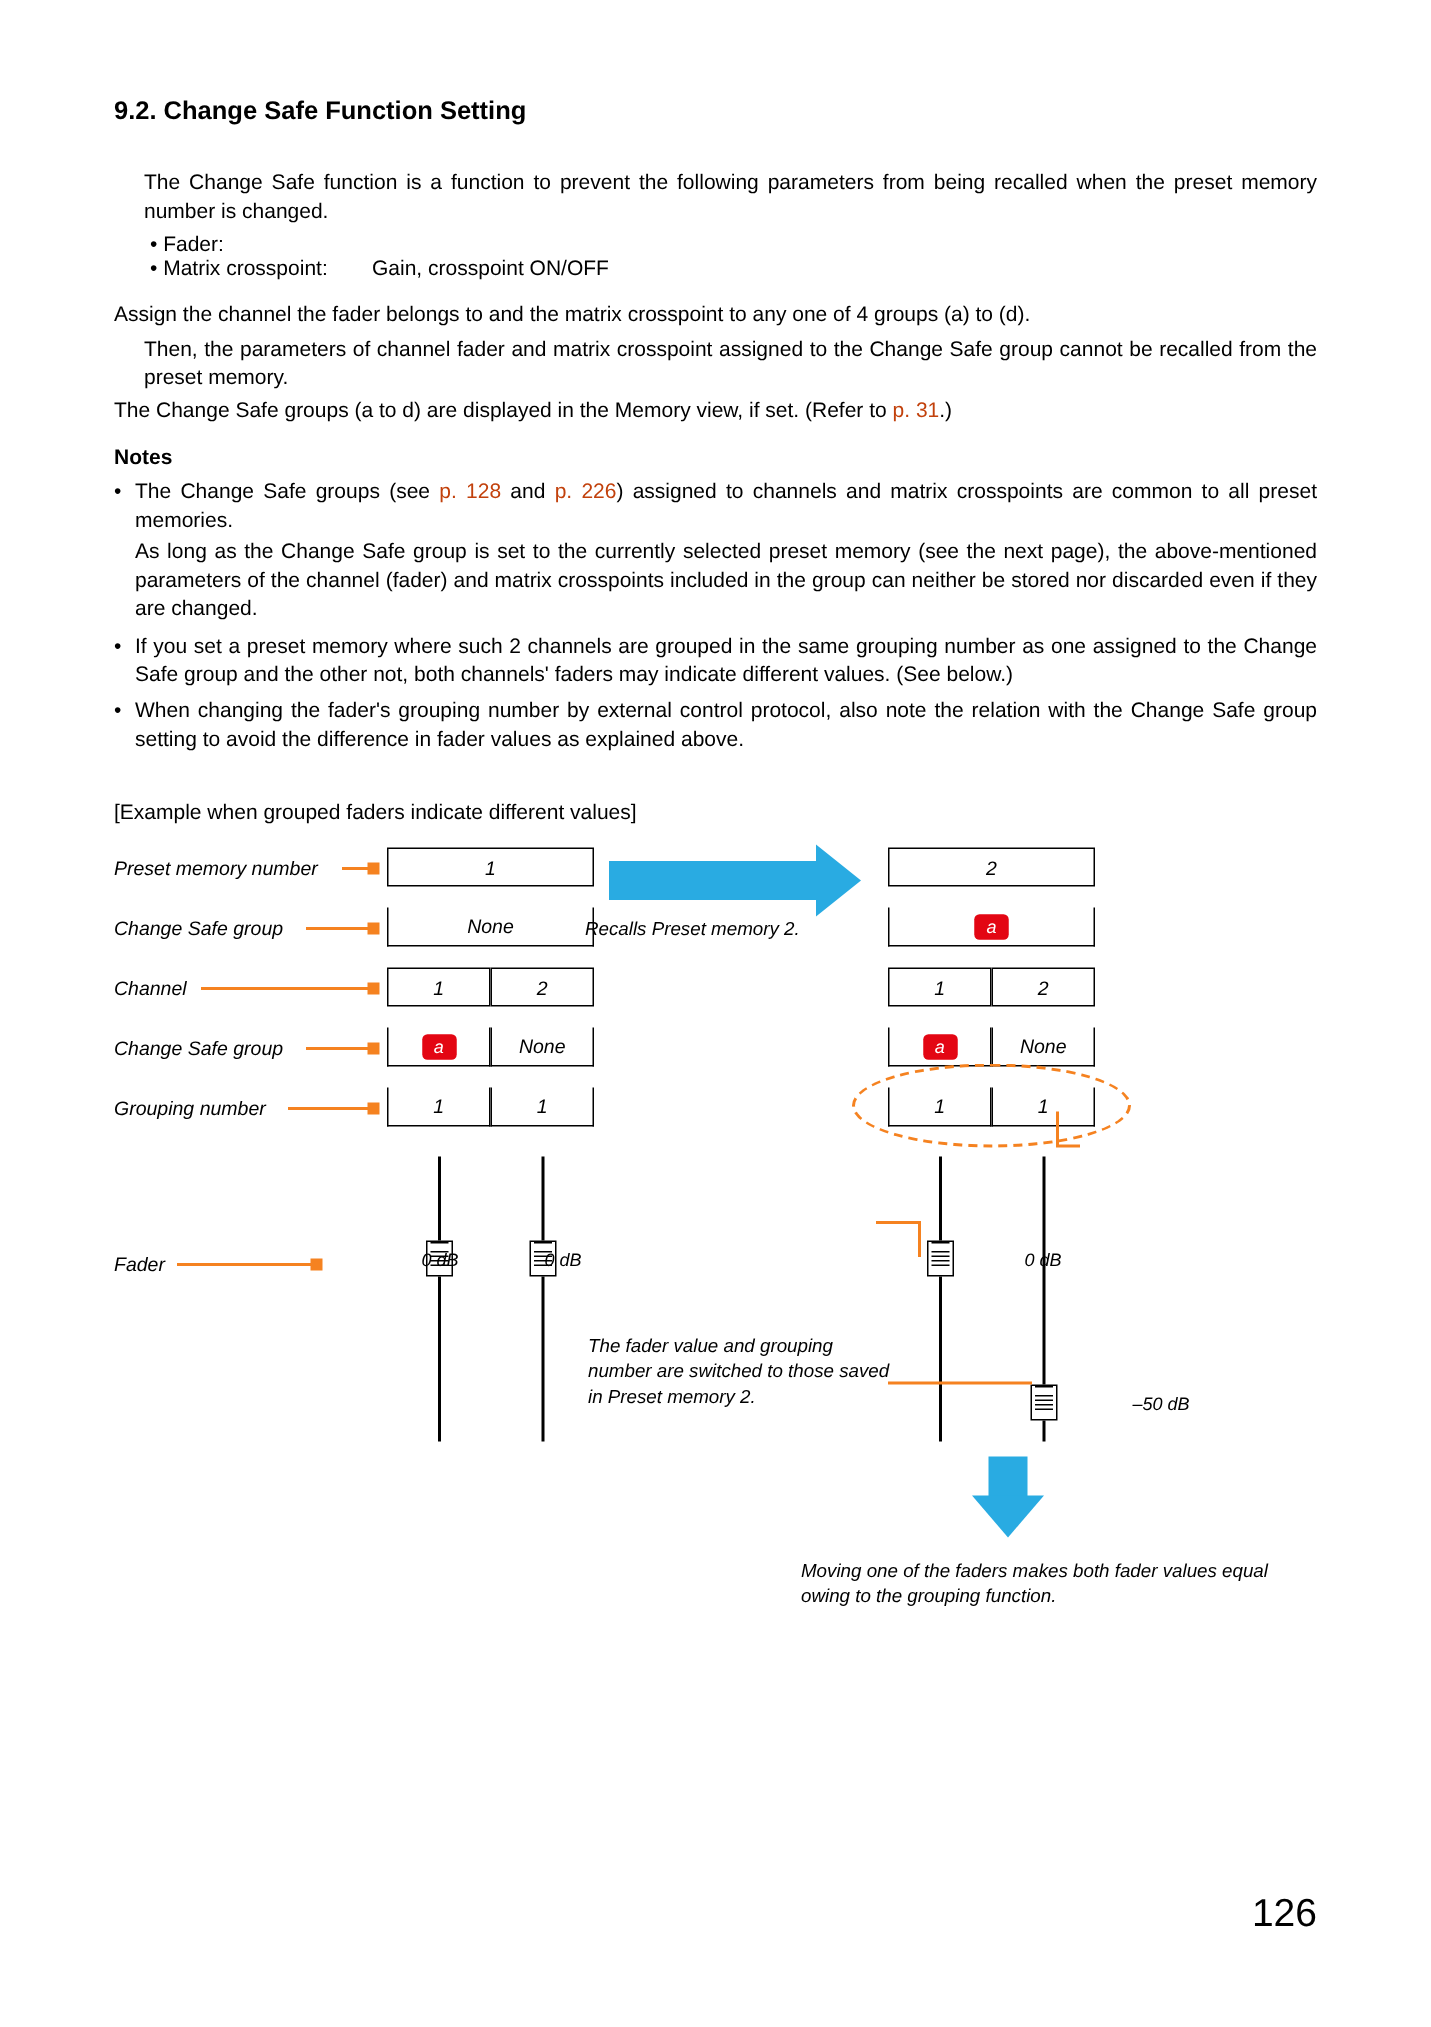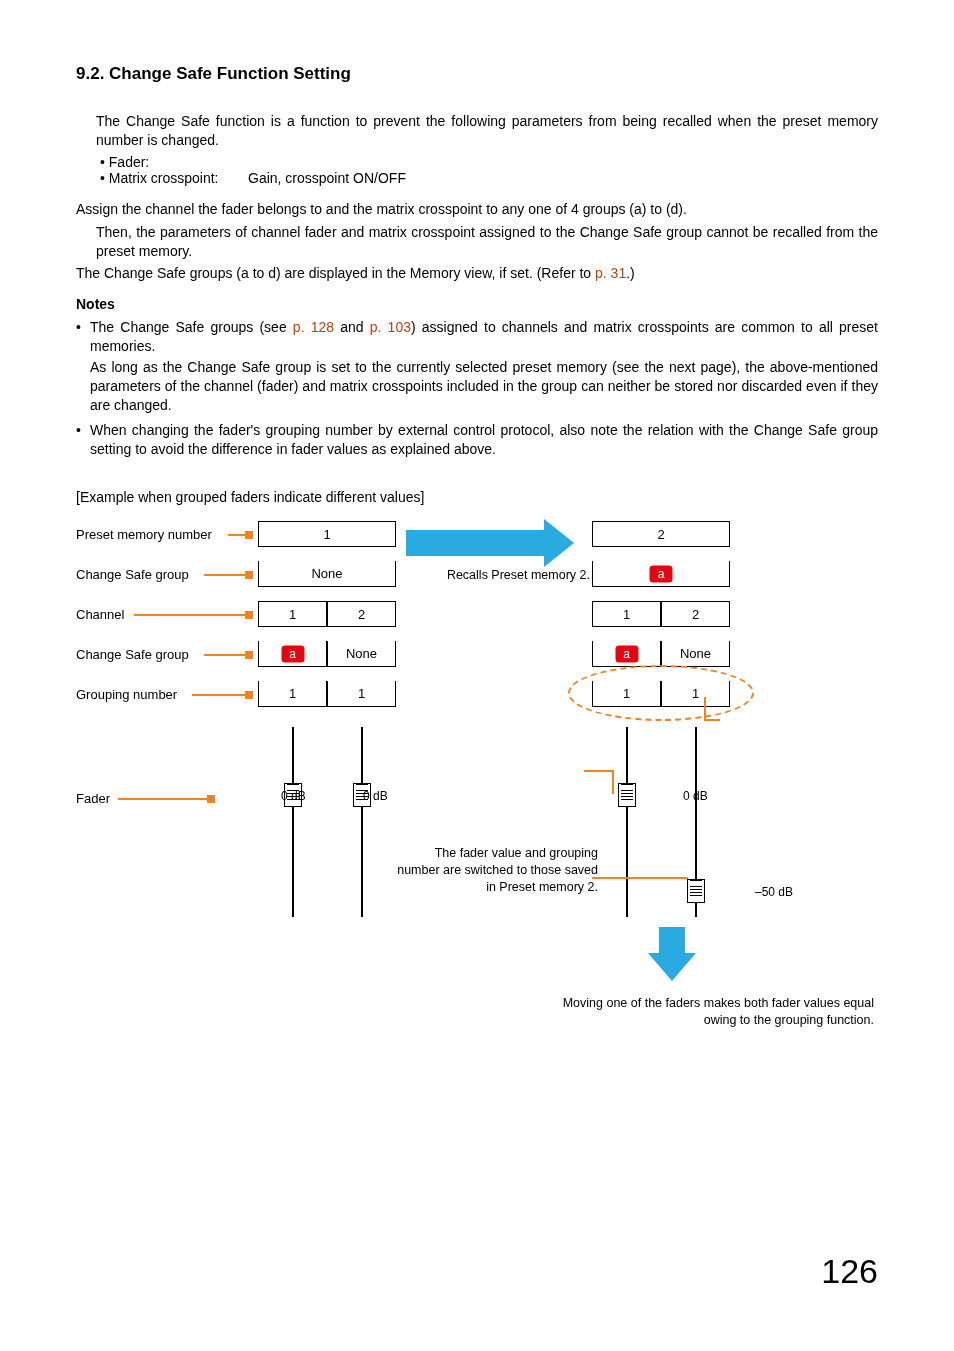--- a/index.html
+++ b/index.html
@@ -19,41 +19,41 @@
   .justify { text-align: justify; margin-left: 20px; }
   .def-row { padding-left: 24px; display: flex; }
   .def-row .k { width: 148px; flex: 0 0 148px; }
   .link { color: #c2410c; }
   .notes-head { font-weight: bold; margin-top: 12px; }
   ul.notes { list-style: none; padding: 0; margin: 0; }
   ul.notes > li { position: relative; padding-left: 14px; text-align: justify; margin-bottom: 6px; line-height: 1.35; }
   ul.notes > li::before { content: "•"; position: absolute; left: 0; }
   .example-cap { margin-top: 30px; margin-bottom: 20px; }
 
-  .diagram { position: relative; height: 510px; }
+  .diagram { position: relative; height: 510px; font-style: italic; }
   .row-label { position: absolute; left: 0; font-size: 13px; }
   .leader { position: absolute; height: 2px; background: #f58220; }
   .leader::after { content: ""; position: absolute; right: -1px; top: -3px; width: 8px; height: 8px; background: #f58220; }
   .box { position: absolute; border: 1px solid #000; font-size: 13px; text-align: center; display: flex; align-items: center; justify-content: center; background: #fff; }
   .redbadge { position: absolute; background: #e30613; color: #fff; font-size: 12px; display: flex; align-items: center; justify-content: center; border-radius: 3px; box-shadow: 0 0 0 0.5px #e30613; }
   .arrow-right { position: absolute; }
   .arrow-right .shaft { background: #29abe2; height: 26px; }
   .arrow-right .head { width: 0; height: 0; border-top: 24px solid transparent; border-bottom: 24px solid transparent; border-left: 30px solid #29abe2; position: absolute; }
   .arrow-down { position: absolute; }
   .arrow-down .shaft { background: #29abe2; width: 26px; }
   .arrow-down .head { width: 0; height: 0; border-left: 24px solid transparent; border-right: 24px solid transparent; border-top: 28px solid #29abe2; position: absolute; }
   .fader-track { position: absolute; width: 2px; background: #000; }
   .fader-knob { position: absolute; width: 18px; height: 24px; border: 1px solid #000; background: #fff; left: -8px; }
   .fader-knob::before,
   .fader-knob::after { content: ""; position: absolute; left: 2px; right: 2px; height: 1px; background: #000; }
   .fader-knob::before { top: 6px; box-shadow: 0 3px 0 #000, 0 6px 0 #000, 0 9px 0 #000; }
   .fader-val { position: absolute; font-size: 12px; margin-left: 47px; }
-  .annot { position: absolute; font-size: 12.5px; line-height: 1.35; text-align: right; }
+  .annot { position: absolute; font-size: 12.5px; line-height: 1.35; }
   .dashed-ellipse { position: absolute; border: 2px dashed #f58220; border-radius: 50%; }
-  .page-num { position: absolute; right: 76px; bottom: 60px; font-size: 34px; }
+  .page-num { position: absolute; right: 76px; bottom: 60px; font-size: 26px; }
   .conn { position: absolute; background: #f58220; }
 </style>
 </head>
 <body>
 
 <h2>9.2. Change Safe Function Setting</h2>
 
 <p class="justify">The Change Safe function is a function to prevent the following parameters from being recalled when the preset memory number is changed.</p>
 <div class="def-row">
   <span class="k">• Fader:</span>
@@ -67,23 +67,24 @@
 
 <p>Assign the channel the fader belongs to and the matrix crosspoint to any one of 4 groups (a) to (d).</p>
 <p class="justify">Then, the parameters of channel fader and matrix crosspoint assigned to the Change Safe group cannot be recalled from the preset memory.</p>
 <p>
   <span>The Change Safe groups (a to d) are displayed in the Memory view, if set. (Refer to </span><span class="link">p. 31</span><span>.)</span>
 </p>
 
 <p class="notes-head">Notes</p>
 <ul class="notes">
   <li>
-    <span>The Change Safe groups (see </span><span class="link">p. 128</span><span> and </span><span class="link">p. 103</span><span>) assigned to channels and matrix crosspoints are common to all preset memories.</span>
+    <span>The Change Safe groups (see </span><span class="link">p. 128</span><span> and </span><span class="link">p. 226</span><span>) assigned to channels and matrix crosspoints are common to all preset memories.</span>
     <div style="margin-top:2px;">As long as the Change Safe group is set to the currently selected preset memory (see the next page), the above-mentioned parameters of the channel (fader) and matrix crosspoints included in the group can neither be stored nor discarded even if they are changed.</div>
   </li>
+  <li>If you set a preset memory where such 2 channels are grouped in the same grouping number as one assigned to the Change Safe group and the other not, both channels' faders may indicate different values. (See below.)</li>
   <li>When changing the fader's grouping number by external control protocol, also note the relation with the Change Safe group setting to avoid the difference in fader values as explained above.</li>
 </ul>
 
 <p class="example-cap">[Example when grouped faders indicate different values]</p>
 
 <div class="diagram">
 
   <div class="row-label" style="top:0">Preset memory number</div>
   <div class="row-label" style="top:40px">Change Safe group</div>
   <div class="row-label" style="top:80px">Channel</div>

